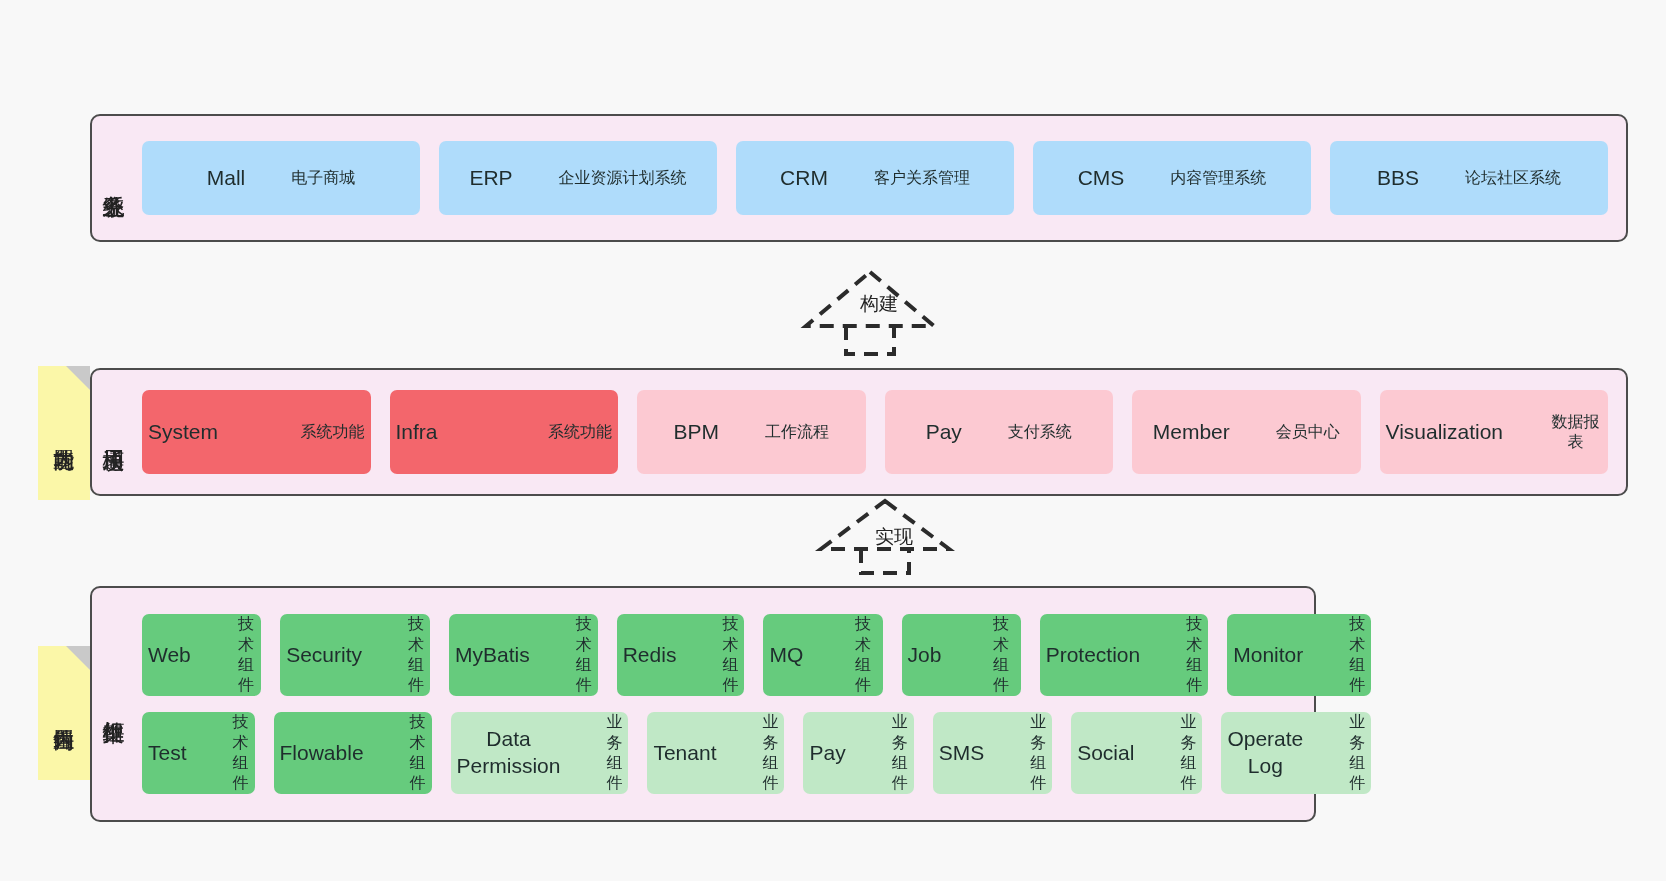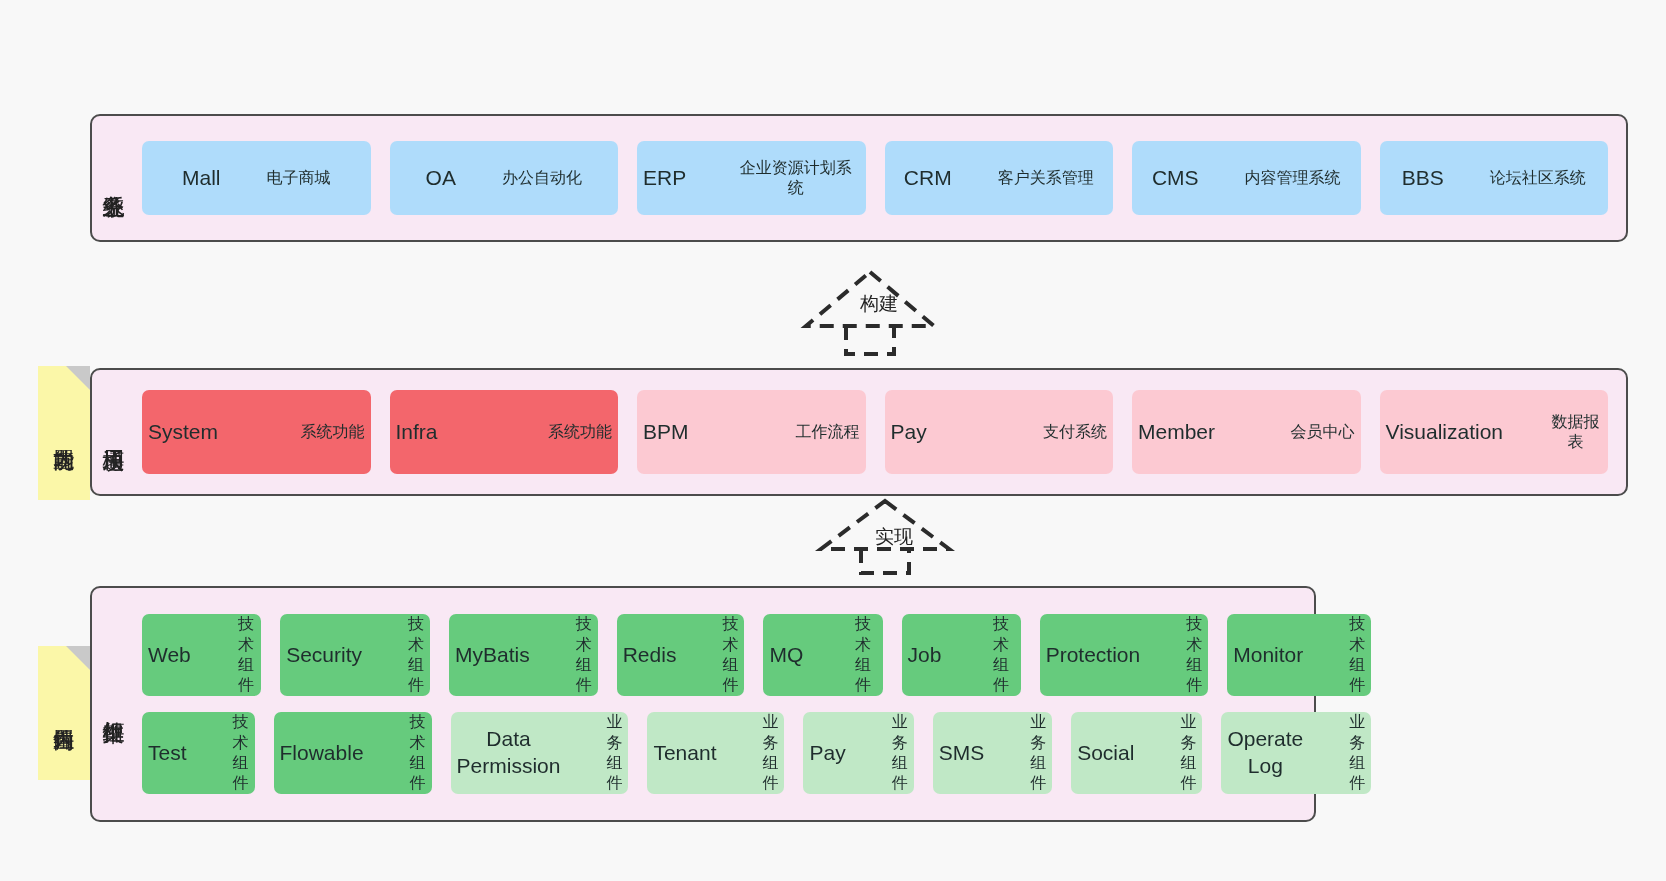--- a/index.html
+++ b/index.html
@@ -83,21 +83,21 @@
   .node .n-cn {
     font-size: 16px;
     color: #1f2d2d;
   }
   .lv1 .node { height: 74px; }
   .lv2 .node { height: 84px; }
   .lv3 .node { height: 82px; }
 
   .c-blue        { background: #afdcfb; }
   .c-red         { background: #f3666c; justify-content: space-between; }
-  .c-pink        { background: #fcc9d2; justify-content: space-between; }
+  .c-pink        { background: #fcc9d2; }
   .c-green       { background: #66cb7d; }
   .c-lightgreen  { background: #c0e8c6; }
 
   
   .note {
     position: absolute;
     box-sizing: border-box;
     background: #fbf7a8;
     display: flex;
     align-items: center;
@@ -139,24 +139,20 @@
 
   <div class="layer lv1" id="layer-business-system" style="left:90px; top:114px; width:1538px; height:128px;">
     <div class="layer-title">业务系统</div>
     <div class="layer-body">
       <div class="row">
         <div class="node c-blue">
           <span class="n-en">Mall</span>
           <span class="n-cn">电子商城</span>
         </div>
         <div class="node c-blue">
-          <span class="n-en">OA</span>
-          <span class="n-cn">办公自动化</span>
-        </div>
-        <div class="node c-blue">
           <span class="n-en">ERP</span>
           <span class="n-cn">企业资源计划系统</span>
         </div>
         <div class="node c-blue">
           <span class="n-en">CRM</span>
           <span class="n-cn">客户关系管理</span>
         </div>
         <div class="node c-blue">
           <span class="n-en">CMS</span>
           <span class="n-cn">内容管理系统</span>

